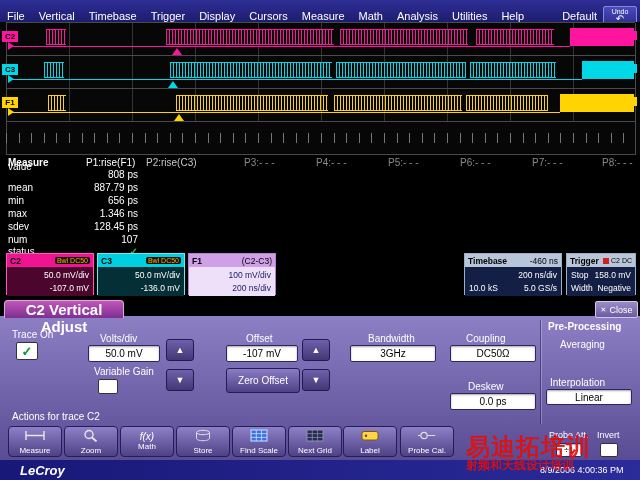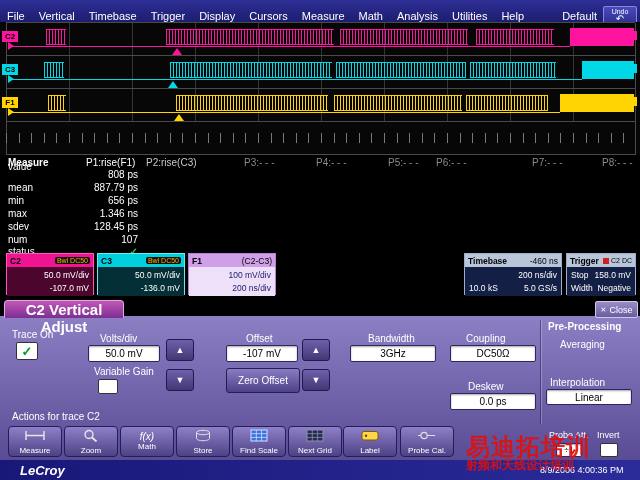--- a/index.html
+++ b/index.html
@@ -161,21 +161,21 @@
     </div>
   </div>
 
   <div class="measurearea">
     <span class="mhdr" style="left:8px;font-weight:bold;">Measure</span>
     <span class="mhdr" style="left:86px;color:#ffffff;">P1:rise(F1)</span>
     <span class="mhdr" style="left:146px;color:#c8c8c8;">P2:rise(C3)</span>
     <span class="mhdr" style="left:244px;color:#8a8a8a;">P3:- - -</span>
     <span class="mhdr" style="left:316px;color:#8a8a8a;">P4:- - -</span>
     <span class="mhdr" style="left:388px;color:#8a8a8a;">P5:- - -</span>
-    <span class="mhdr" style="left:436px;color:#8a8a8a;text-align:right;">P6:- - -</span>
+    <span class="mhdr" style="left:460px;color:#8a8a8a;text-align:right;">P6:- - -</span>
     <span class="mhdr" style="left:532px;color:#8a8a8a;">P7:- - -</span>
     <span class="mhdr" style="left:602px;color:#8a8a8a;">P8:- - -</span>
 
     <span class="mlab" style="top:6px;">value</span>
     <span class="mval" style="top:14px;">808 ps</span>
     <span class="mlab" style="top:27px;">mean</span>
     <span class="mval" style="top:27px;">887.79 ps</span>
     <span class="mlab" style="top:40px;">min</span>
     <span class="mval" style="top:40px;">656 ps</span>
     <span class="mlab" style="top:53px;">max</span>

